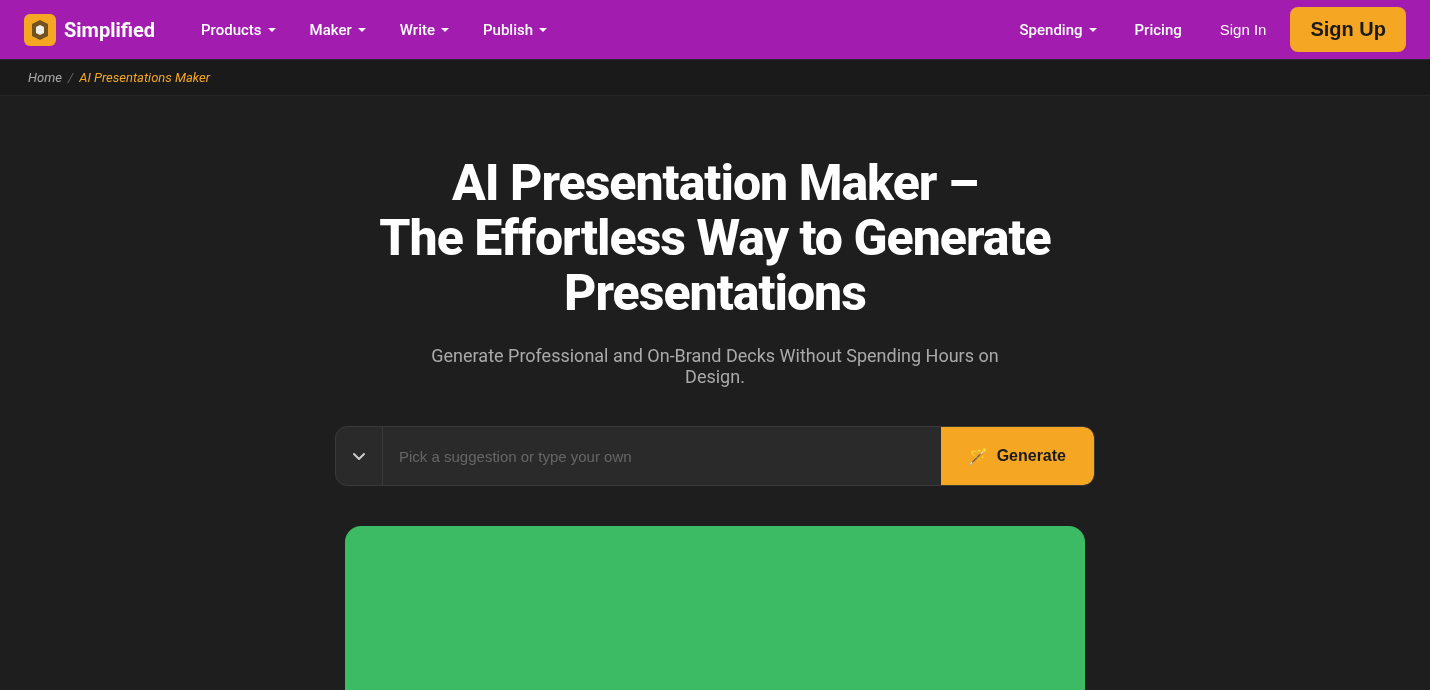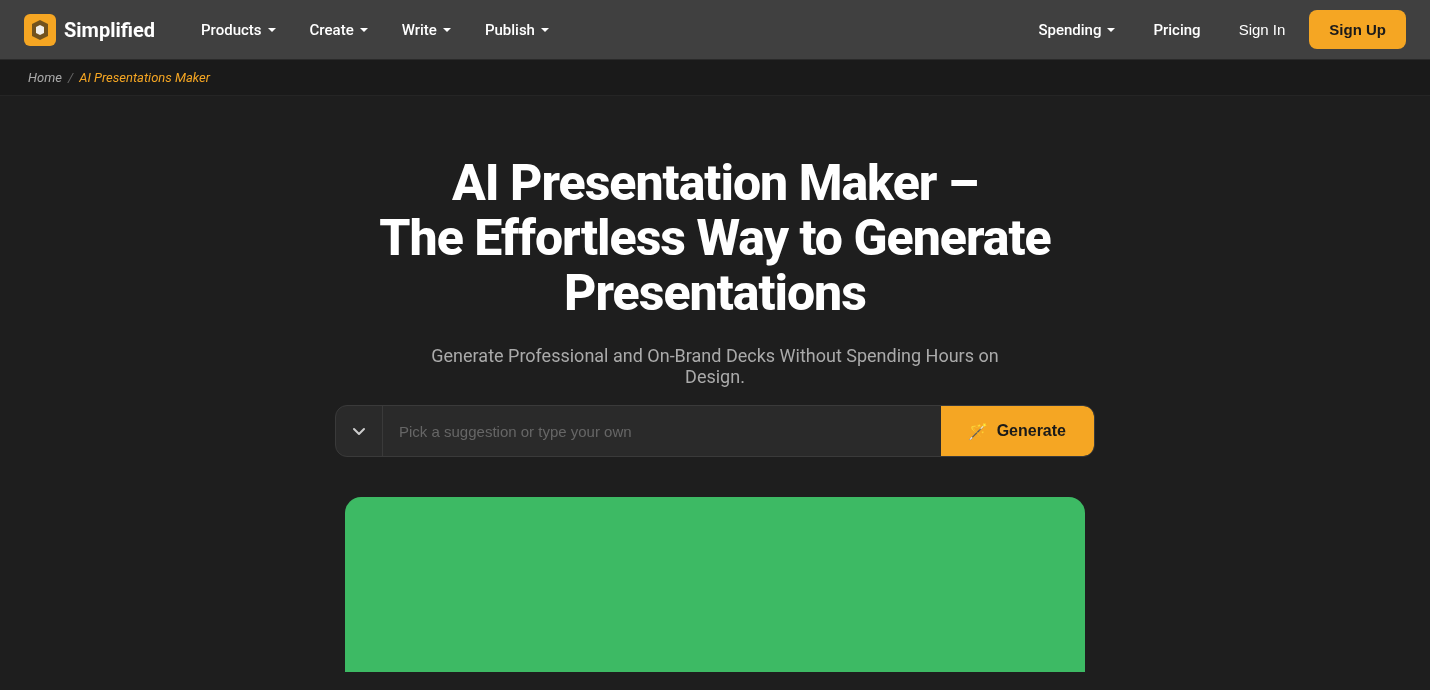--- a/index.html
+++ b/index.html
@@ -8,21 +8,21 @@
       font-family: -apple-system, BlinkMacSystemFont, 'Segoe UI', Roboto, sans-serif;
       background: #1a1a1a;
       color: #fff;
       width: 1430px;
       min-height: 690px;
       overflow-x: hidden;
     }
 
     
     nav {
-      background: #404040;
+      background: #a21caf;
       display: flex;
       align-items: center;
       justify-content: space-between;
       padding: 0 24px;
       height: 60px;
       border-bottom: 1px solid #2a2a2a;
       gap: 42px;
     }
 
     .nav-left {
@@ -89,21 +89,21 @@
       font-weight: 500;
       cursor: pointer;
       border-radius: 6px;
     }
 
     .btn-sign-up {
       padding: 11px 20px;
       background: #f5a623;
       color: #1a1a1a;
       border: none;
-      font-size: 15px;
+      font-size: 20px;
       font-weight: 700;
       cursor: pointer;
       border-radius: 8px;
     }
 
     
     .breadcrumb {
       padding: 10px 28px;
       background: #1a1a1a;
       display: flex;
@@ -152,28 +152,28 @@
       margin-top: 24px;
       font-size: 18px;
       color: #aaaaaa;
       text-align: center;
       font-weight: 400;
       max-width: 600px;
     }
 
     
     .input-bar {
-      margin-top: 18px;
+      margin-top: 39px;
       display: flex;
       align-items: center;
       background: #2a2a2a;
       border: 1px solid #3a3a3a;
       border-radius: 12px;
       width: 760px;
-      height: 52px;
+      height: 60px;
       overflow: hidden;
     }
 
     .input-dropdown-toggle {
       display: flex;
       align-items: center;
       justify-content: center;
       padding: 0 14px;
       cursor: pointer;
       border-right: 1px solid #3a3a3a;
@@ -252,21 +252,21 @@
     </a>
 
     <div class="nav-items">
       <div class="nav-item">
         <span>Products</span>
         <svg class="chevron-down" viewBox="0 0 12 12">
             <path d="M2 4l4 4 4-4"></path>
           </svg>
       </div>
       <div class="nav-item">
-        <span>Create</span>
+        <span>Maker</span>
         <svg class="chevron-down" viewBox="0 0 12 12">
             <path d="M2 4l4 4 4-4"></path>
           </svg>
       </div>
       <div class="nav-item">
         <span>Write</span>
         <svg class="chevron-down" viewBox="0 0 12 12">
             <path d="M2 4l4 4 4-4"></path>
           </svg>
       </div>

